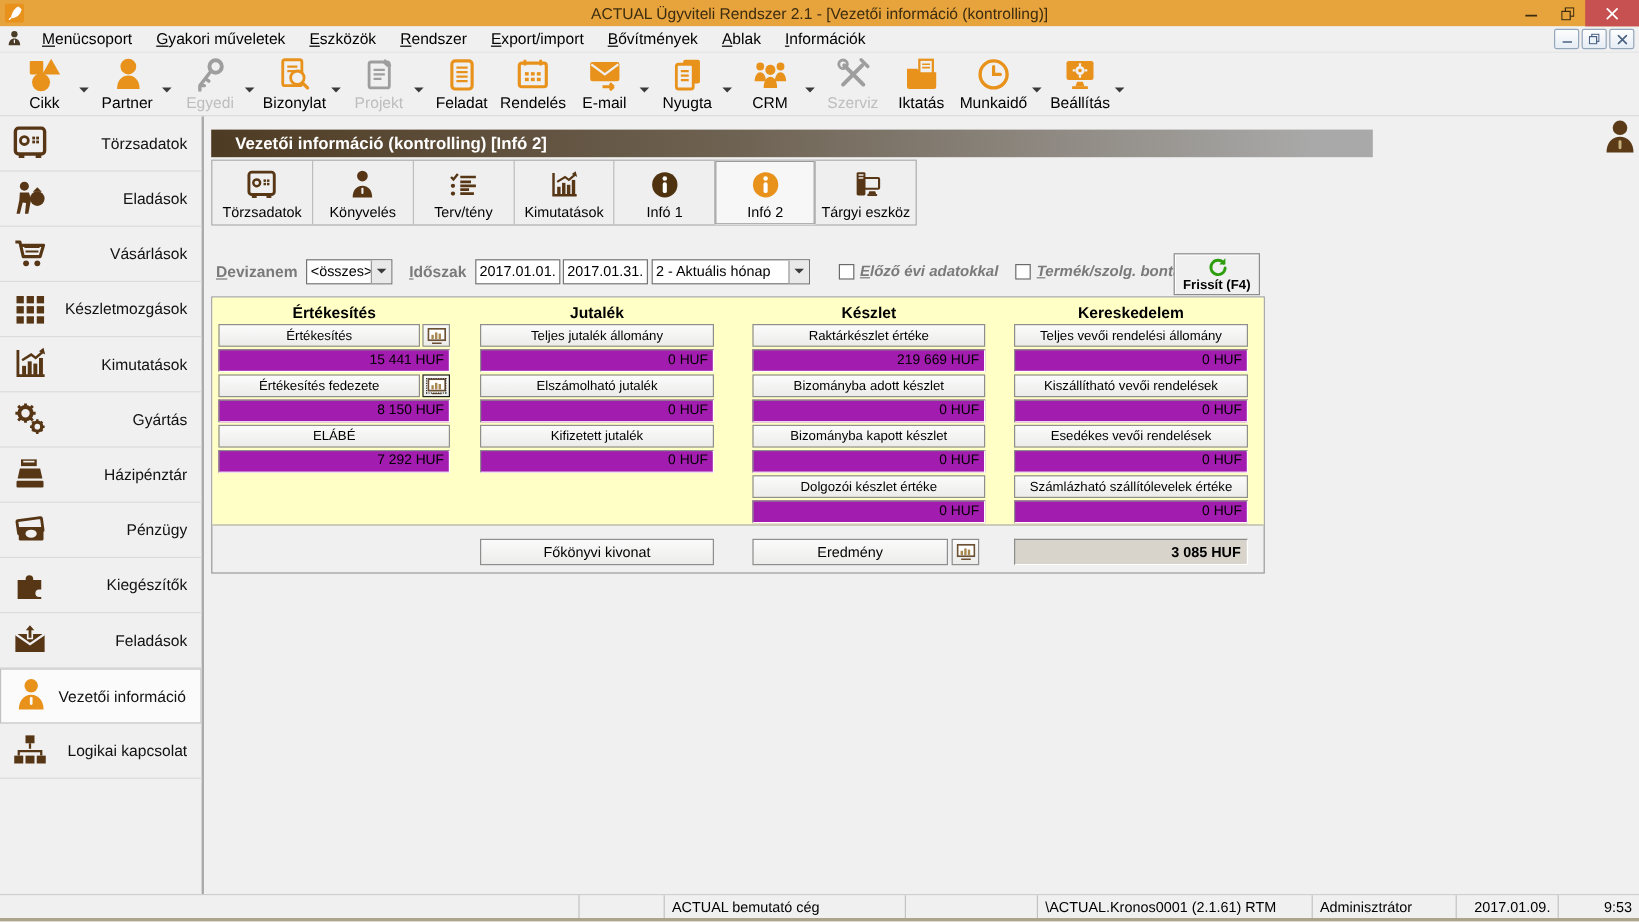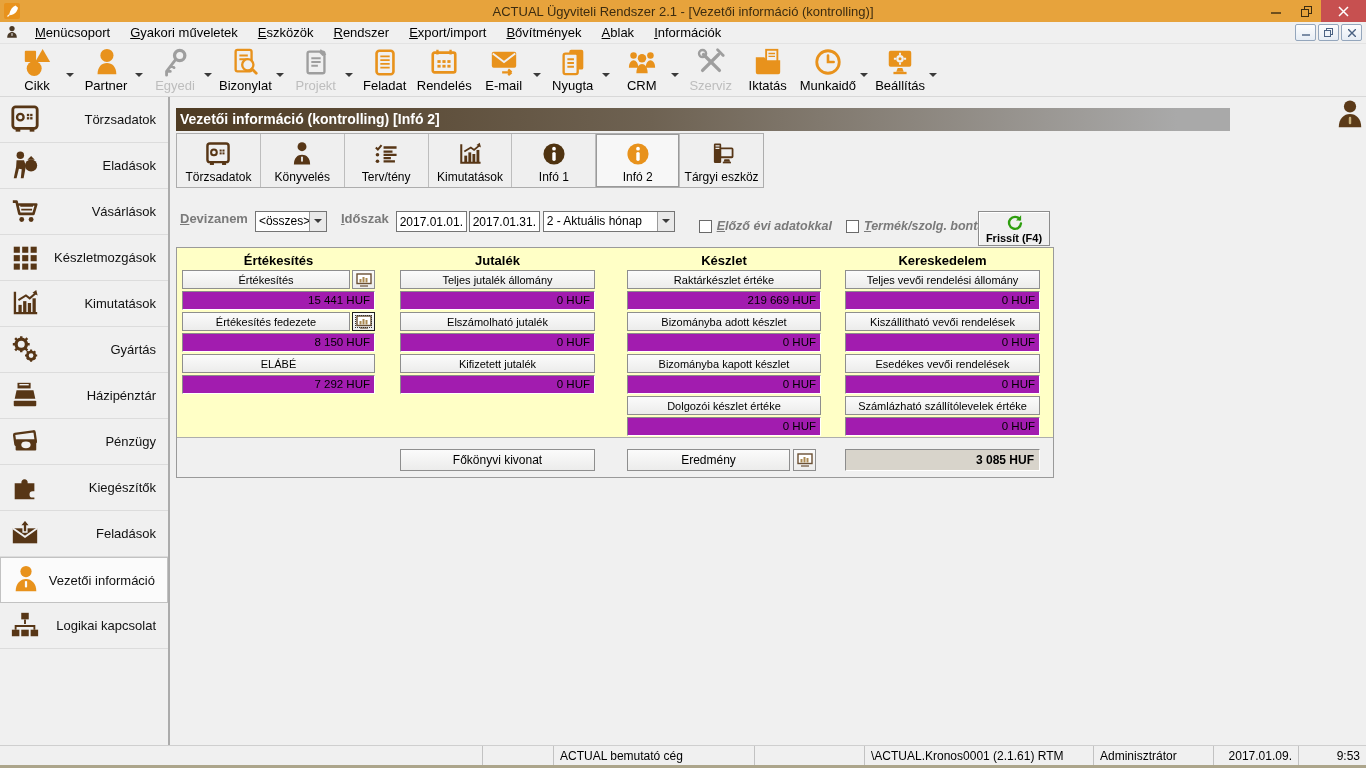--- a/index.html
+++ b/index.html
@@ -38,38 +38,38 @@
   .sidebar { position:absolute; left:0; top:97px; width:170px; height:648px; background:#F0F0F0; border-right:2px solid #ABABAB; }
   .sb-item { height:46px; display:flex; align-items:center; border-bottom:1px solid #DCDCDC; padding:0 12px 0 10px; }
   .sb-icon { width:32px; height:32px; color:#573616; }
   .sb-icon svg { width:30px; height:30px; }
   .sb-label { flex:1; text-align:right; font-size:13px; color:#111; }
   .sb-item.selected { background:#FBFBFB; border:1px solid #C2C2C2; }
   .sb-item.selected .sb-icon { color:#E8921C; }
 
   
   .content { position:absolute; left:172px; top:97px; width:1194px; height:648px; background:#F0F0F0; }
-  .subheader { position:absolute; left:4px; top:11px; width:1054px; height:23px;
+  .subheader { position:absolute; left:4px; top:11px; width:968px; height:23px;
      background:linear-gradient(to right,#4E3B23,#6E6252 45%,#A9A9A9 95%); color:#fff;
-     font-weight:bold; font-size:14px; line-height:23px; padding-left:4px; }
+     font-weight:bold; font-size:14px; line-height:23px; padding-left:20px; }
   .user-badge { position:absolute; left:1163px; top:2px; width:30px; height:32px; color:#5B3A18; }
 
   
   .tabstrip { position:absolute; left:4px; top:36px; width:588px; height:55px; background:#EFEFEF; border:1px solid #ADADAD; display:flex; }
   .tab { flex:1; display:flex; flex-direction:column; align-items:center; justify-content:flex-end; padding:4px 0 3px; border-right:1px solid #BDBDBD; }
   .tab:last-child { border-right:none; }
   .tab.selected { background:#F7F7F7; box-shadow:inset 0 0 0 1px #9A9A9A; }
   .tab-icon { height:30px; display:flex; align-items:center; color:#573616; }
   .tab-icon svg { width:26px; height:26px; }
   .tab-icon.info1 { color:#4F3310; }
   .tab-icon.info2 { color:#E8921C; }
   .tab-label { font-size:12px; margin-top:1px; white-space:nowrap; }
 
   
-  .filterbar { position:absolute; left:8px; top:114px; height:30px; display:flex; }
+  .filterbar { position:absolute; left:8px; top:114px; height:30px; display:flex; align-items:center; }
   .flabel { font-size:13px; font-weight:bold; color:#7A7A7A; white-space:nowrap; }
   .combo { height:21px; border:1px solid #747474; background:#fff; display:flex; }
   .combo-text { flex:1; font-size:12px; padding:2px 3px; white-space:nowrap; overflow:hidden; }
   .combo-btn { width:17px; background:#E9E9E9; border-left:1px solid #9A9A9A; display:flex; align-items:flex-start; justify-content:center; }
   .combo-btn i { border:4px solid transparent; border-top-color:#3A3A3A; margin-top:7px; }
   .date-input { width:71px; height:21px; border:1px solid #747474; font-family:"Liberation Sans",sans-serif; font-size:12px; padding:0 3px; background:#fff; }
   .checkbox { width:13px; height:13px; background:#fff; border:1px solid #6A6A6A; display:inline-block; }
   .cbgroup { display:flex; align-items:center; gap:5px;font-style:italic; }
   .refresh-btn { position:absolute; left:806px; top:114px; width:72px; height:35px; background:#F0F0F0; border:1px solid #8C8C8C; display:flex; flex-direction:column; align-items:center; justify-content:center; box-shadow:1px 1px 0 #fff inset; }
   .refresh-btn .rlabel { font-size:11px; font-weight:bold; margin-top:1px; }

